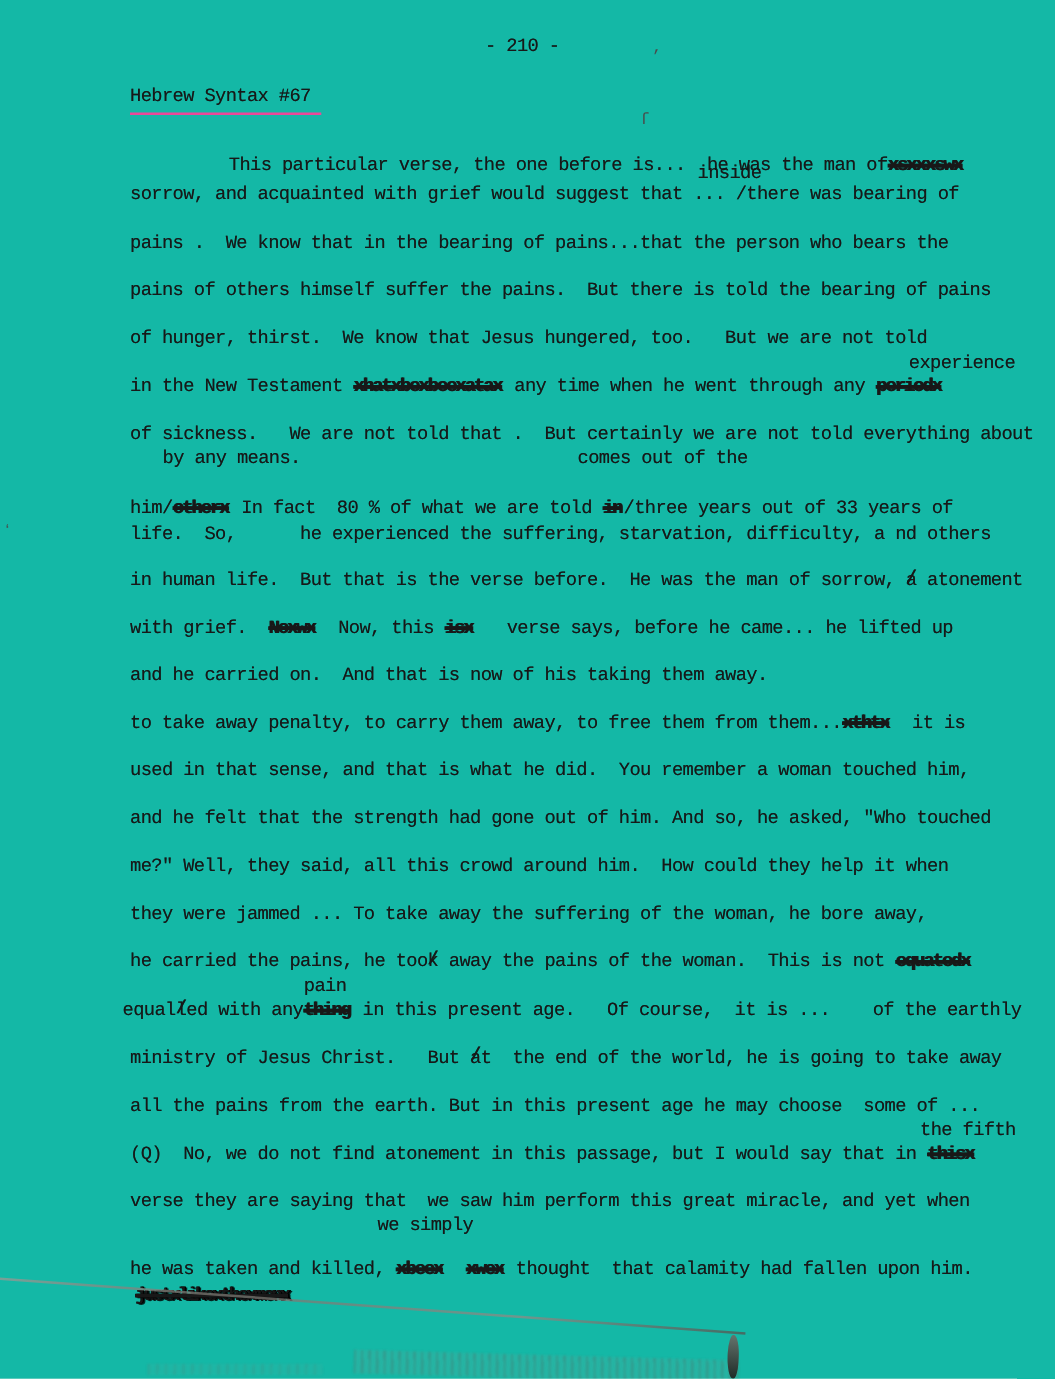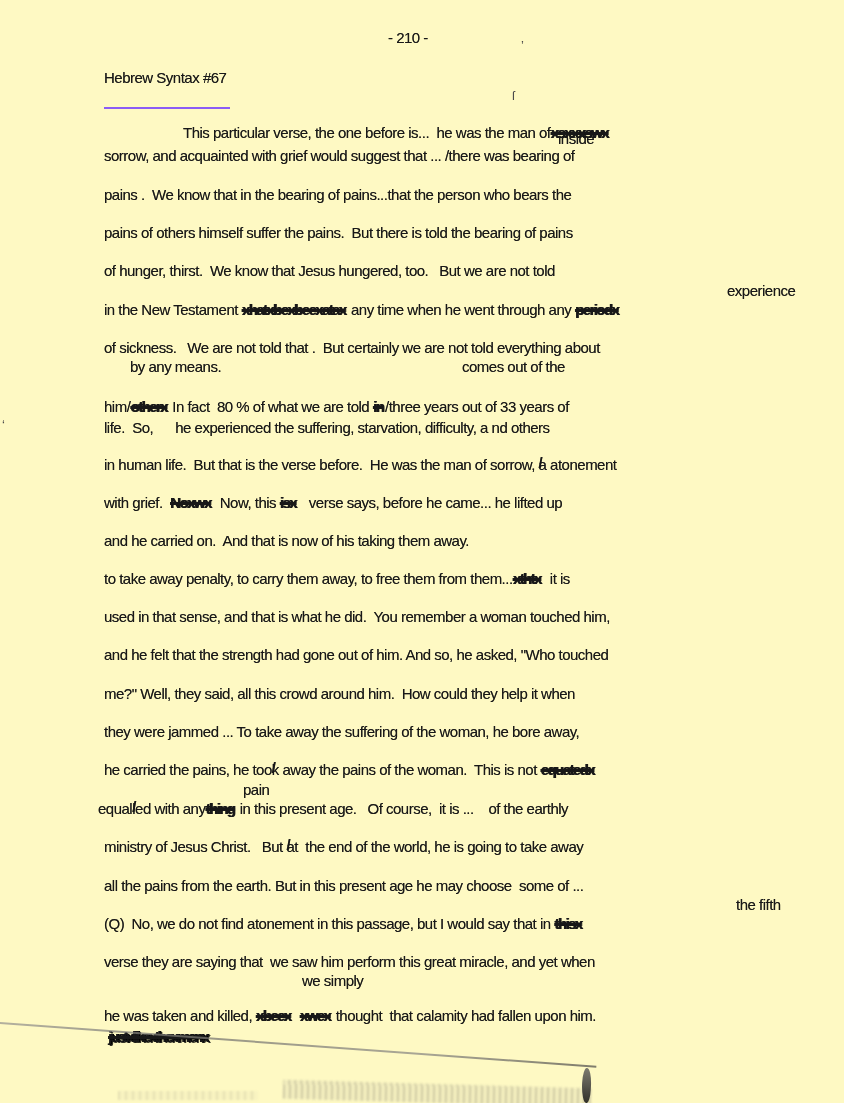--- a/index.html
+++ b/index.html
@@ -1,33 +1,33 @@
 <!DOCTYPE html>
 <html><head>
 <meta charset="utf-8">
 <style>
   html,body{margin:0;padding:0;}
   body{background:#efeeea;}
   .paper{
     position:relative;
     width:844px;height:1103px;
-    background:#fef9c3;
+    background:#14b8a6;
     overflow:hidden;
-    font-family:Liberation Sans, sans-serif;
+    font-family:Liberation Mono, monospace;
   }
   .line{
     position:absolute;
     white-space:pre;
     font-size:15px;
     line-height:20px;
     letter-spacing:-0.5px;
     color:#181818;
     text-shadow:0 0 0.4px rgba(10,10,10,0.6);
   }
-  .underline{border-bottom:2px solid #8b5cf6;padding-bottom:19px;}
+  .underline{border-bottom:2px solid #ec4899;padding-bottom:2px;}
   .struck{
     font-weight:700;
     letter-spacing:-1.6px;
     text-decoration:line-through;
     text-decoration-thickness:2.5px;
     text-shadow:0.8px 0 0 #1a1a1a;
     padding-right:2px;
   }
   .struck.heavy{
     letter-spacing:-2.2px;

